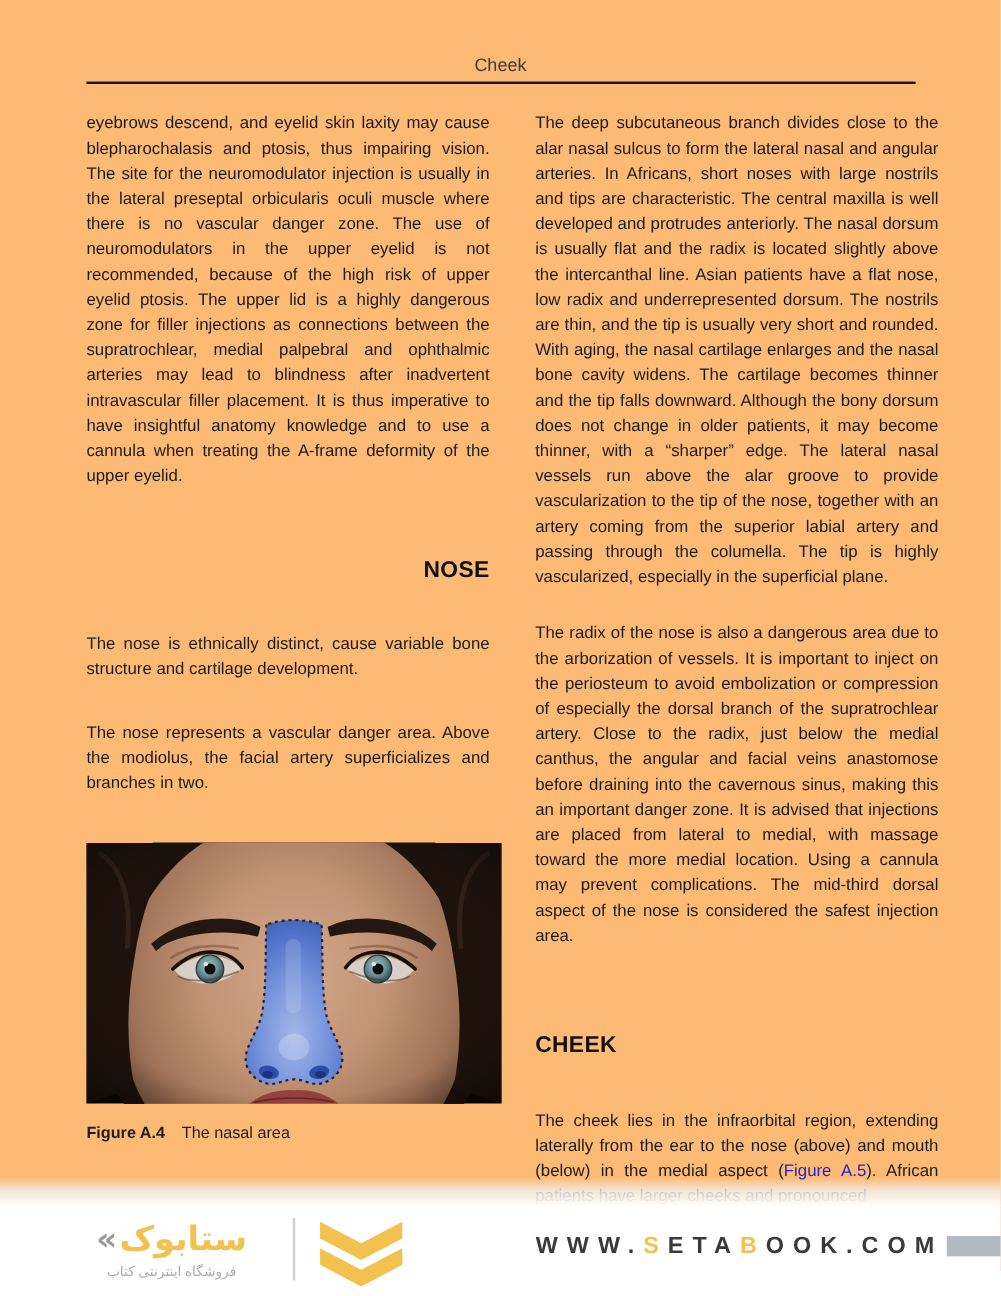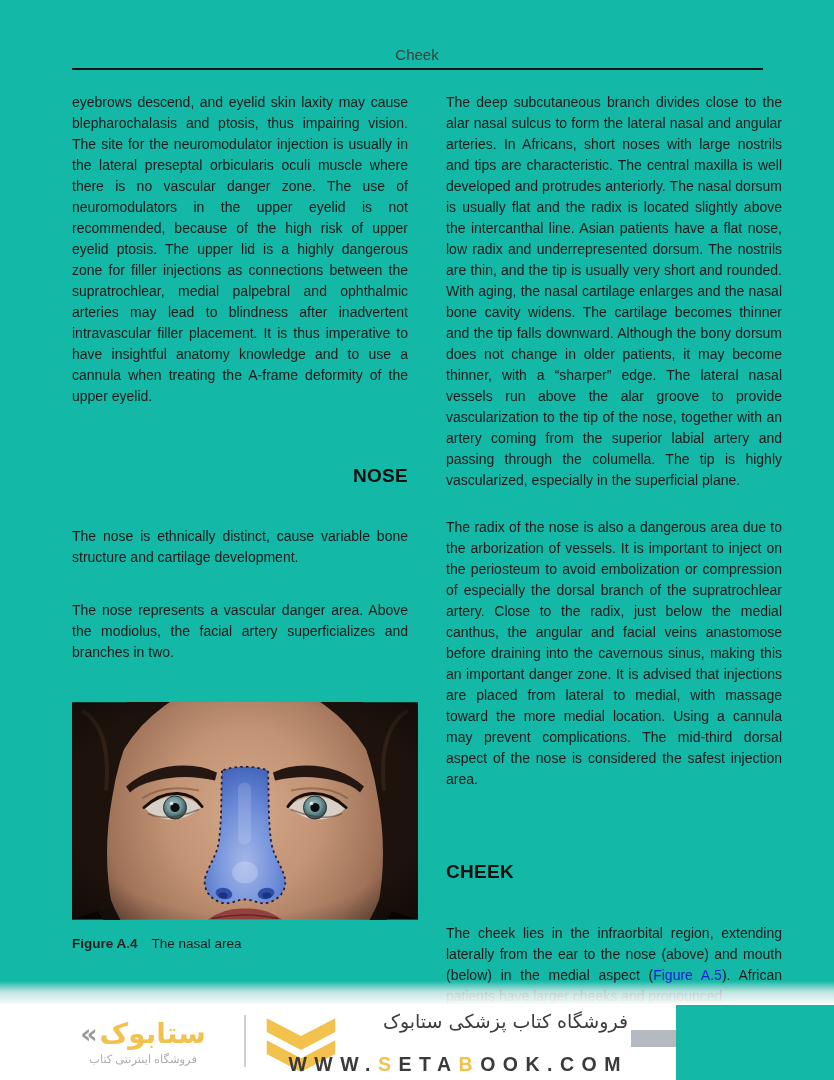--- a/index.html
+++ b/index.html
@@ -1,16 +1,16 @@
 <!DOCTYPE html>
 <html><head>
 <meta charset="utf-8">
 <style>
   html,body{margin:0;padding:0;background:#ffffff;}
-  .page{position:relative;width:834px;height:1080px;background:#14b8a6;overflow:hidden;
+  .page{position:relative;width:834px;height:1080px;background:#fdba74;overflow:hidden;
         font-family:"Liberation Sans", sans-serif;}
 
   
   .running-head{position:absolute;top:46px;left:0;width:100%;text-align:center;
                 font-size:15px;color:#3d3d3d;}
   .head-rule{position:absolute;top:68px;left:72px;width:691px;height:2px;background:#141414;}
 
   
   .col{position:absolute;top:92px;width:336px;}
   .col-left{left:72px;}
@@ -31,21 +31,21 @@
   .col-right .h-cheek{margin-top:71px;}
   .col-right .p3{margin-top:40px;}
 
   .figlink{color:#1d1dd6;text-decoration:none;cursor:pointer;}
 
   
   .fade-strip{position:absolute;top:981px;left:0;width:100%;height:24px;pointer-events:none;
       background:linear-gradient(to bottom, rgba(240,240,240,0) 0%, rgba(240,240,240,.78) 45%, rgba(255,255,255,.98) 100%);}
 
   
-  .site-footer{position:absolute;top:1004px;left:0;width:676px;height:76px;background:#ffffff;}
+  .site-footer{position:absolute;top:1004px;left:0;width:834px;height:76px;background:#ffffff;}
   .logo-unit{position:absolute;left:58px;top:6px;display:flex;align-items:center;}
   .wordmark-col{text-align:center;min-width:170px;}
   .wordmark{font-family:"DejaVu Sans", sans-serif;font-size:28px;font-weight:bold;
             color:#F2C14E;line-height:34px;white-space:nowrap;}
   .wordmark .arrow{color:#9a9a9a;font-size:27px;margin-right:2px;}
   .tagline{font-family:Liberation Serif, serif;font-size:11.5px;color:#aeaeae;margin-top:1px;direction:rtl;}
   .logo-divider{width:2px;height:52px;background:#cfcfcf;margin:0 14px 0 16px;}
   .emblem{line-height:0;}
 
   .store-unit{position:absolute;right:48px;top:4px;width:362px;text-align:right;}
@@ -164,20 +164,19 @@
       <div class="logo-divider"></div>
       <div class="emblem">
         <svg width="82" height="62" viewBox="0 0 100 76">
           <path d="M8,10 L50,32 L92,10 L92,27 L50,49 L8,27 Z" fill="#F2C14E"></path>
           <path d="M8,37 L50,59 L92,37 L92,54 L50,76 L8,54 Z" fill="#F2C14E"></path>
         </svg>
       </div>
     </div>
 
     <div class="store-unit">
-      <div class="store-title">فروشگاه کتاب پزشکی ستابوک</div>
       <div class="url"><span>WWW.</span><span class="accent">S</span><span>ETA</span><span class="accent">B</span><span>OOK.COM</span></div>
     </div>
 
     <div class="edge-tab"></div>
   </footer>
 
 </div>
 
 </body></html>

